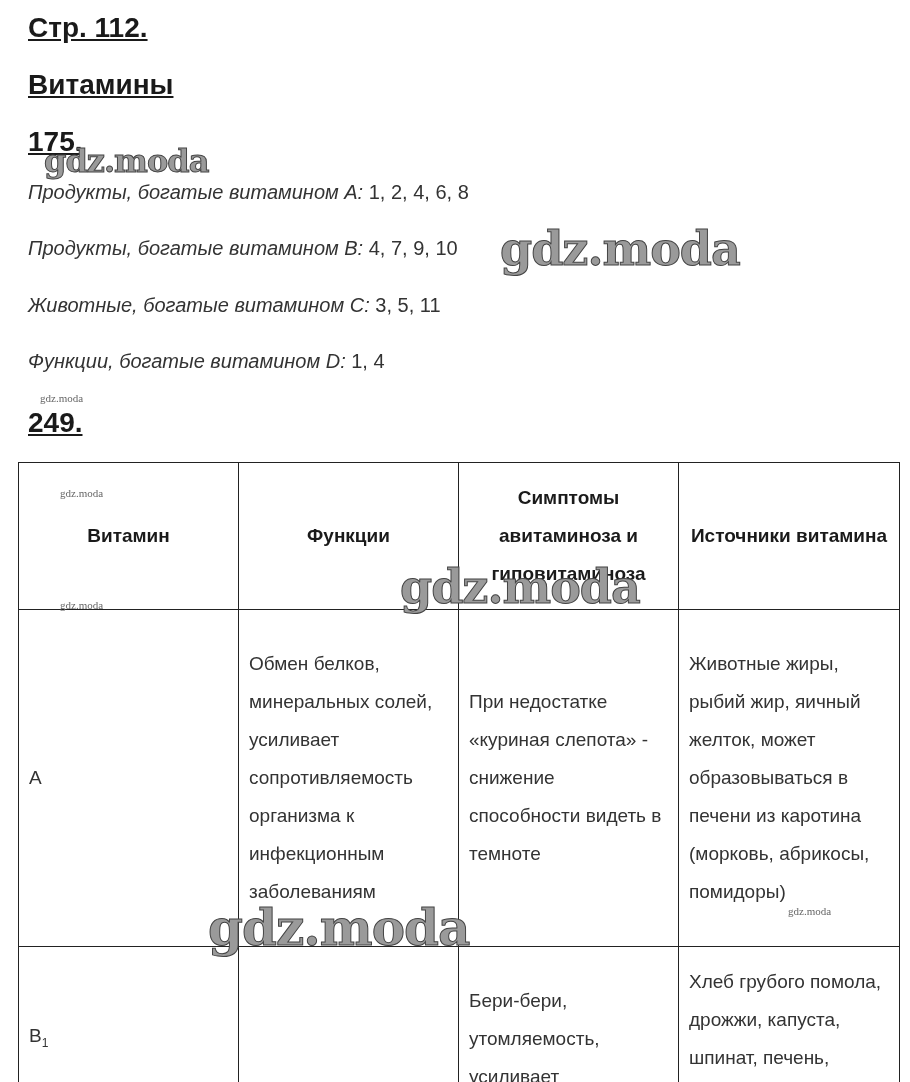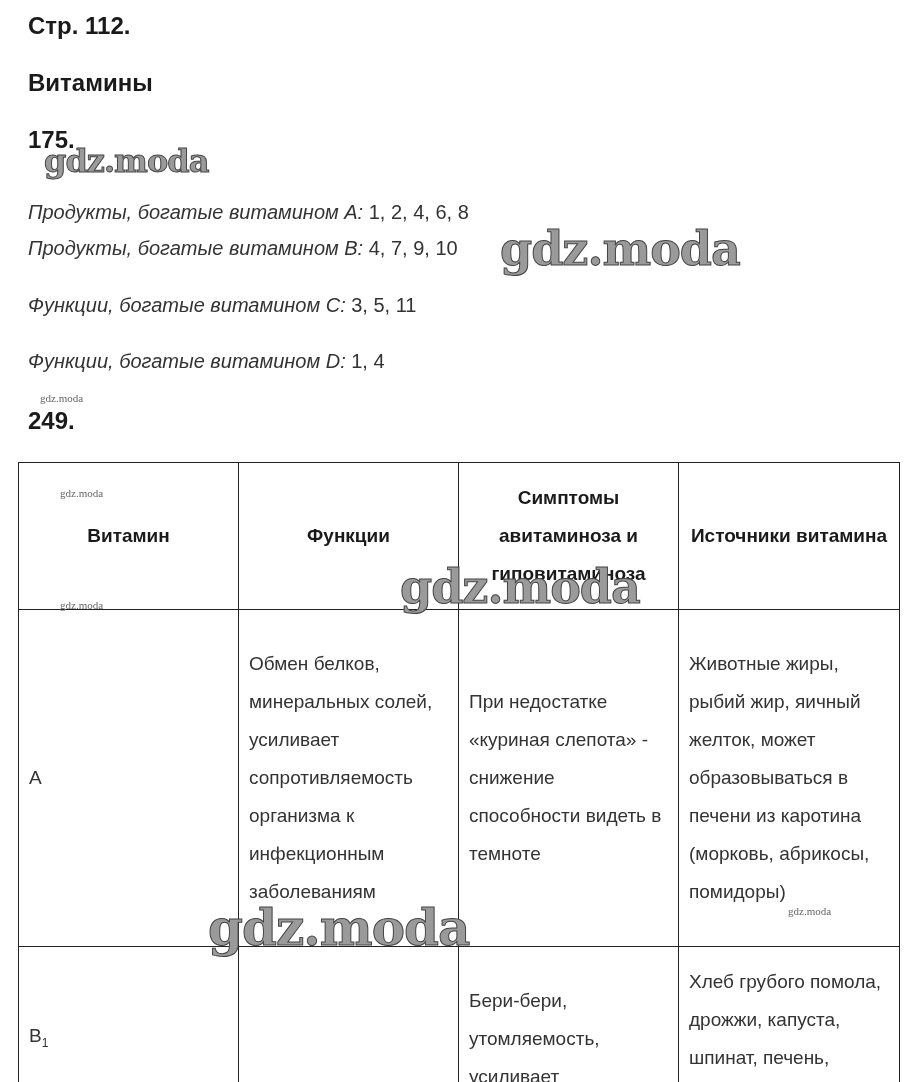--- a/index.html
+++ b/index.html
@@ -1,19 +1,19 @@
 <!DOCTYPE html>
 <html><head>
   <meta charset="utf-8">
   <style>
     html, body { margin: 0; padding: 0; background: #ffffff; }
     body { width: 910px; height: 1082px; position: relative; overflow: hidden;
            font-family: "Liberation Sans", "DejaVu Sans", sans-serif; color: #222; }
     .abs { position: absolute; white-space: nowrap; }
-    .bold { font-weight: bold; color: #1a1a1a; font-size: 24px; }
+    .bold { font-weight: bold; color: #1a1a1a; font-size: 28px; text-decoration: underline; }
     .item { font-size: 20px; color: #333; }
     .item i { font-style: italic; }
     .wm { position: absolute; font-family: "DejaVu Serif", "Liberation Serif", serif; font-weight: bold;
           color: #9a9a9a; -webkit-text-stroke: 1px #444; letter-spacing: -1px; white-space: nowrap; }
     .wm-small { position: absolute; font-family: "Liberation Serif", "DejaVu Serif", serif; font-size: 11px;
                 color: #666; white-space: nowrap; }
     table { position: absolute; left: 18px; top: 462px; width: 877px; border-collapse: collapse;
             table-layout: fixed; }
     td, th { border: 1.5px solid #222; vertical-align: middle; padding: 16px 10px; font-size: 19px; }
     th { font-weight: bold; color: #1a1a1a; text-align: center; line-height: 38px; height: 113px; }
@@ -23,28 +23,28 @@
     .row-b td { height: 150px; }
     sub { font-size: 12px; }
   </style>
 </head>
 <body>
 
 <div class="abs bold" style="left:28px; top:12px;">Стр. 112.</div>
 <div class="abs bold" style="left:28px; top:69px;">Витамины</div>
 <div class="abs bold" style="left:28px; top:126px;">175.</div>
 
-<div class="abs item" style="left:28px; top:181px;margin-top:20px;">
+<div class="abs item" style="left:28px; top:181px;">
   <i>Продукты, богатые витамином A:</i><span> 1, 2, 4, 6, 8</span>
 </div>
 <div class="abs item" style="left:28px; top:237px;">
   <i>Продукты, богатые витамином B:</i><span> 4, 7, 9, 10</span>
 </div>
 <div class="abs item" style="left:28px; top:294px;">
-  <i>Функции, богатые витамином C:</i><span> 3, 5, 11</span>
+  <i>Животные, богатые витамином C:</i><span> 3, 5, 11</span>
 </div>
 <div class="abs item" style="left:28px; top:350px;">
   <i>Функции, богатые витамином D:</i><span> 1, 4</span>
 </div>
 
 <div class="abs bold" style="left:28px; top:407px;">249.</div>
 
 <table>
   <tbody>
       <tr>

